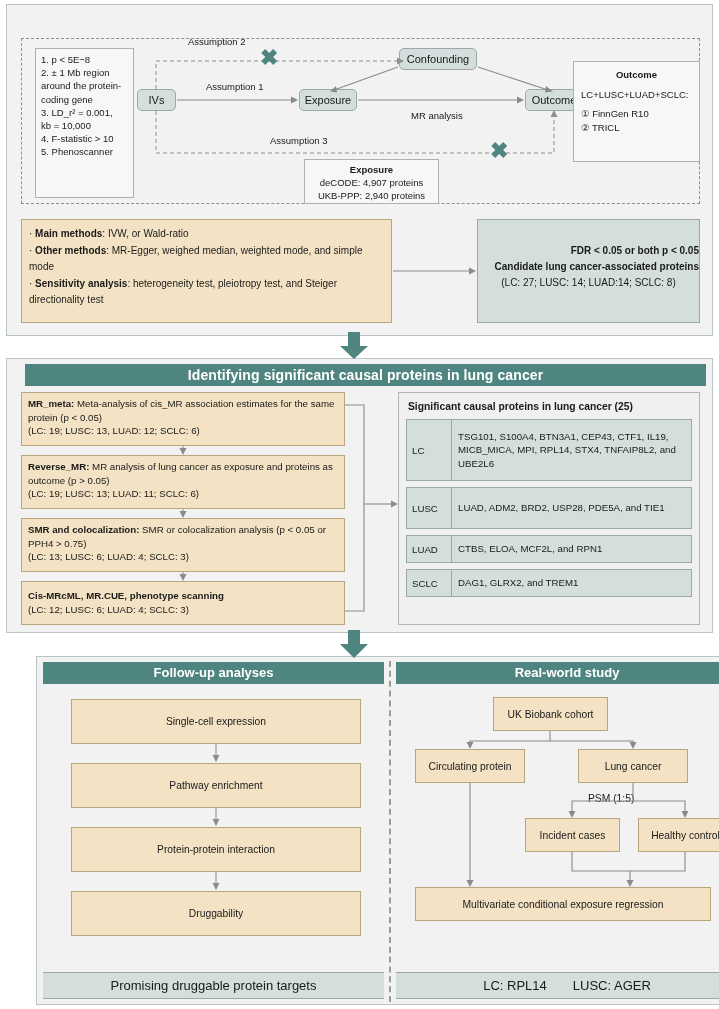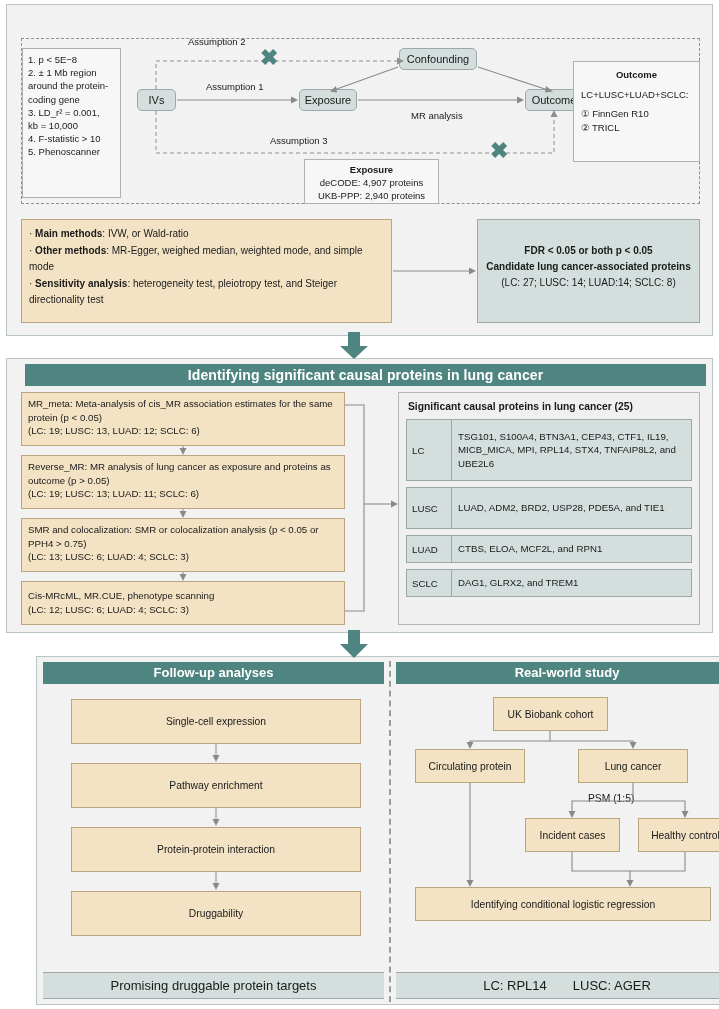--- a/index.html
+++ b/index.html
@@ -37,21 +37,21 @@
     border: 1px dashed #8f8f8f;
   }
   .wbox {
     position: absolute;
     background: #f7f7f7;
     border: 1px solid #b0b0b0;
     font-size: 9.5px;
     line-height: 13.2px;
     padding: 4px 5px;
   }
-  #iv-box { left: 15px; top: 43px; width: 99px; height: 150px; }
+  #iv-box { left: 28px; top: 43px; width: 99px; height: 150px; }
   #iv-box div { white-space: nowrap; }
   .node {
     position: absolute;
     background: #d3dedd;
     border: 1px solid #9aa9a8;
     border-radius: 5px;
     font-size: 11px;
     text-align: center;
     line-height: 20px;
     height: 22px;
@@ -84,34 +84,34 @@
   }
   #meth-box b { font-weight: bold; }
   #fdr-box {
     position: absolute; left: 470px; top: 214px;
     width: 223px; height: 104px;
     background: #d3dedd; border: 1px solid #9aa9a8;
     font-size: 10px; line-height: 16px;
     text-align: center;
     padding-top: 23px;
   }
-  #fdr-box .b { font-weight: bold; }
+  #fdr-box .b { font-weight: bold; text-align: right; }
   
   #sec2 { top: 358px; height: 275px; padding-left: 12px; }
   .step {
     position: absolute; left: 14px; width: 324px;
     background: #f3e3c4; border: 1px solid #b9a67f;
     font-size: 9.7px; line-height: 13.6px;
     padding: 4px 6px;
   }
   #st1 { top: 33px; height: 54px; }
   #st2 { top: 96px; height: 54px; }
   #st3 { top: 159px; height: 54px; }
   #st4 { top: 222px; height: 44px; padding-top: 7px; }
-  .step b { font-weight: normal; }
+  .step b { font-weight: bold; }
   #prot-panel {
     position: absolute; left: 391px; top: 33px;
     width: 302px; height: 233px;
     background: #f0f0f0; border: 1px solid #b5b5b5;
     padding: 6px 7px;
   }
   #prot-panel .ph {
     font-size: 10.3px; font-weight: bold;
     margin: 2px 0 7px 2px;
   }
@@ -371,21 +371,21 @@
 
       <path d="M182,195 L182,214 L240,214 L240,223" stroke="#8a8a8a" stroke-width="1.1" fill="none"></path>
       <path d="M295,195 L295,214 L240,214" stroke="#8a8a8a" stroke-width="1.1" fill="none"></path>
       <polygon points="236.5,223 240,230 243.5,223" fill="#8a8a8a"></polygon>
     </svg>
     <div class="fbox" id="r-ukb">UK Biobank cohort</div>
     <div class="fbox" id="r-circ">Circulating protein</div>
     <div class="fbox" id="r-lc">Lung cancer</div>
     <div class="fbox" id="r-inc">Incident cases</div>
     <div class="fbox" id="r-hlt">Healthy control</div>
-    <div class="fbox" id="r-mvr">Identifying conditional logistic regression</div>
+    <div class="fbox" id="r-mvr">Multivariate conditional exposure regression</div>
     <div id="psm-lbl">PSM (1:5)</div>
   </div>
 
   <div class="footer" id="foot-left">Promising druggable protein targets</div>
   <div class="footer" id="foot-right">
     <span>LC: RPL14</span><span class="gap"></span><span>LUSC: AGER</span>
   </div>
 </div>
 
 </body></html>

